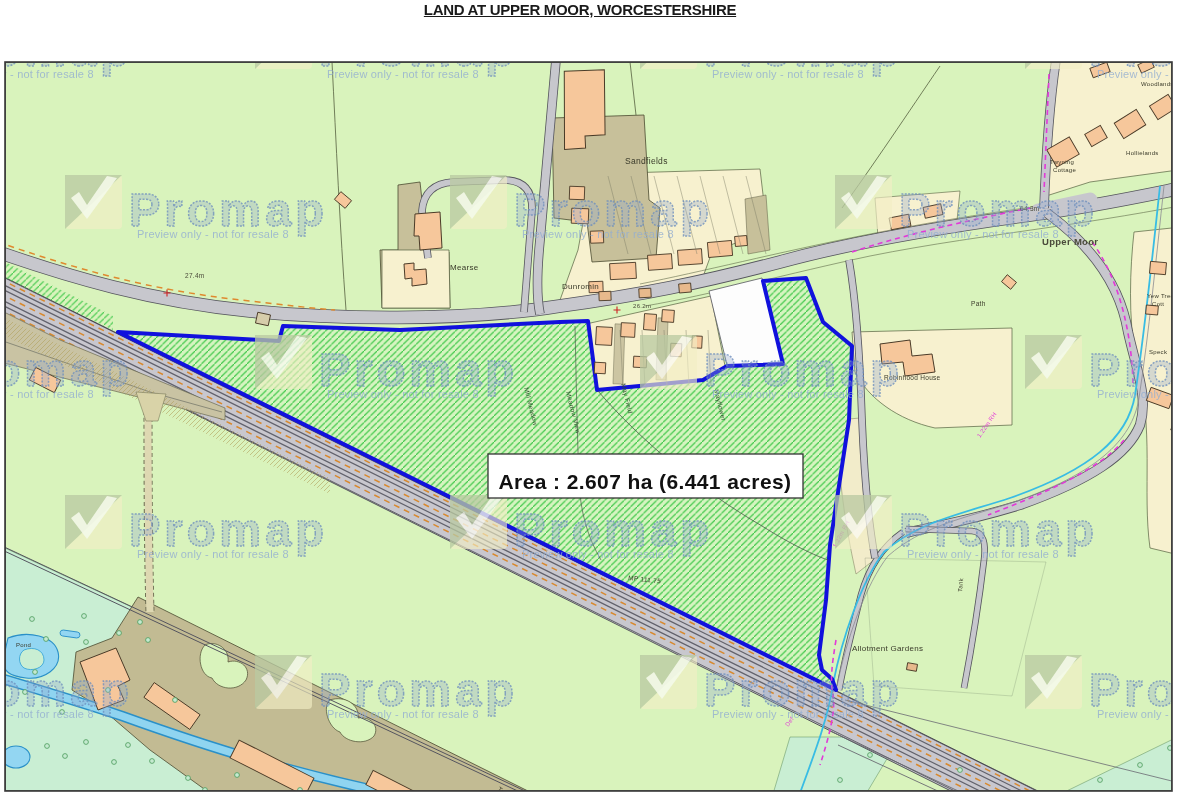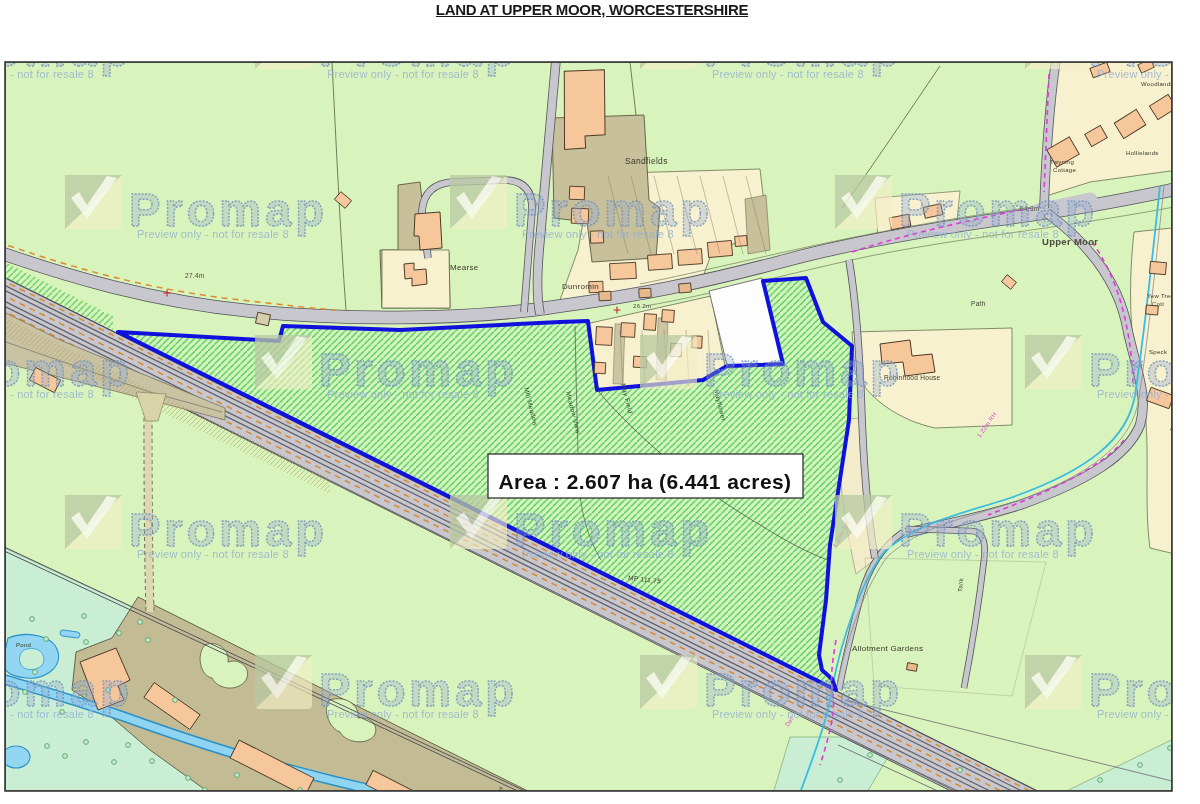--- a/index.html
+++ b/index.html
@@ -1,15 +1,15 @@
 <!DOCTYPE html>
 <html><head><meta charset="utf-8">
 <style>
 html,body{margin:0;padding:0;background:#ffffff;width:1200px;height:804px;overflow:hidden}
-.title{position:absolute;left:12px;top:1px;width:1160px;text-align:center;
+.title{position:absolute;left:0;top:1px;width:1160px;text-align:center;
 font-family:"Liberation Sans",sans-serif;font-size:15px;font-weight:bold;color:#1a1a1a;
 letter-spacing:-0.3px;text-decoration:underline}
 </style></head>
 <body>
 <div class="title">LAND AT UPPER MOOR, WORCESTERSHIRE</div>
 <svg width="1200" height="804" viewBox="0 0 1200 804" xmlns="http://www.w3.org/2000/svg">
 
 <defs>
 <pattern id="hatch" width="6.5" height="6.5" patternUnits="userSpaceOnUse">
   <path d="M-1,7.5 L7.5,-1" stroke="#3fc84a" stroke-width="1.15" fill="none"></path>

